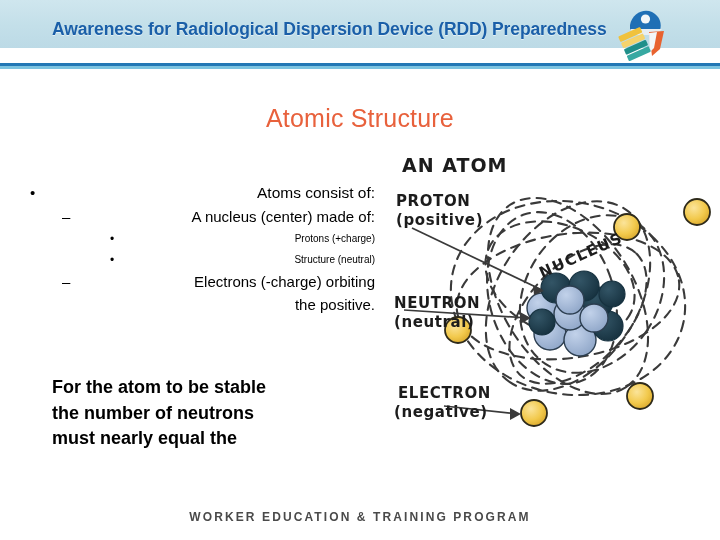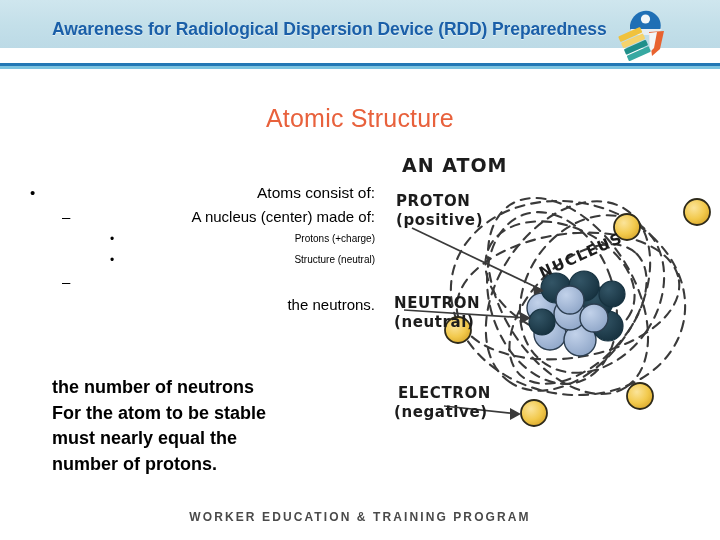--- a/index.html
+++ b/index.html
@@ -111,32 +111,32 @@
   <div class="b-row lvl3">
     <span class="b-mark">•</span>
     <span class="b-text">Protons (+charge)</span>
   </div>
   <div class="b-row lvl3">
     <span class="b-mark">•</span>
     <span class="b-text">Structure (neutral)</span>
   </div>
   <div class="b-row lvl2">
     <span class="b-mark">–</span>
+    <span class="b-text">Electrons (-charge) orbiting</span>
   </div>
   <div class="b-row lvl2">
     <span class="b-mark"></span>
-    <span class="b-text">the neutrons.</span>
+    <span class="b-text">the positive.</span>
   </div>
 </div>
 
 <div id="statement">
+  <div>For the atom to be stable</div>
   <div>the number of neutrons</div>
-  <div>For the atom to be stable</div>
   <div>must nearly equal the</div>
-  <div>number of protons.</div>
 </div>
 
 <div id="diagram">
   <svg viewBox="0 0 360 300" aria-hidden="true">
     <defs>
       <radialGradient id="eGrad" cx="38%" cy="34%" r="72%">
         <stop offset="0%" stop-color="#fbe49a"></stop>
         <stop offset="60%" stop-color="#f2c94c"></stop>
         <stop offset="100%" stop-color="#d9a82c"></stop>
       </radialGradient>

